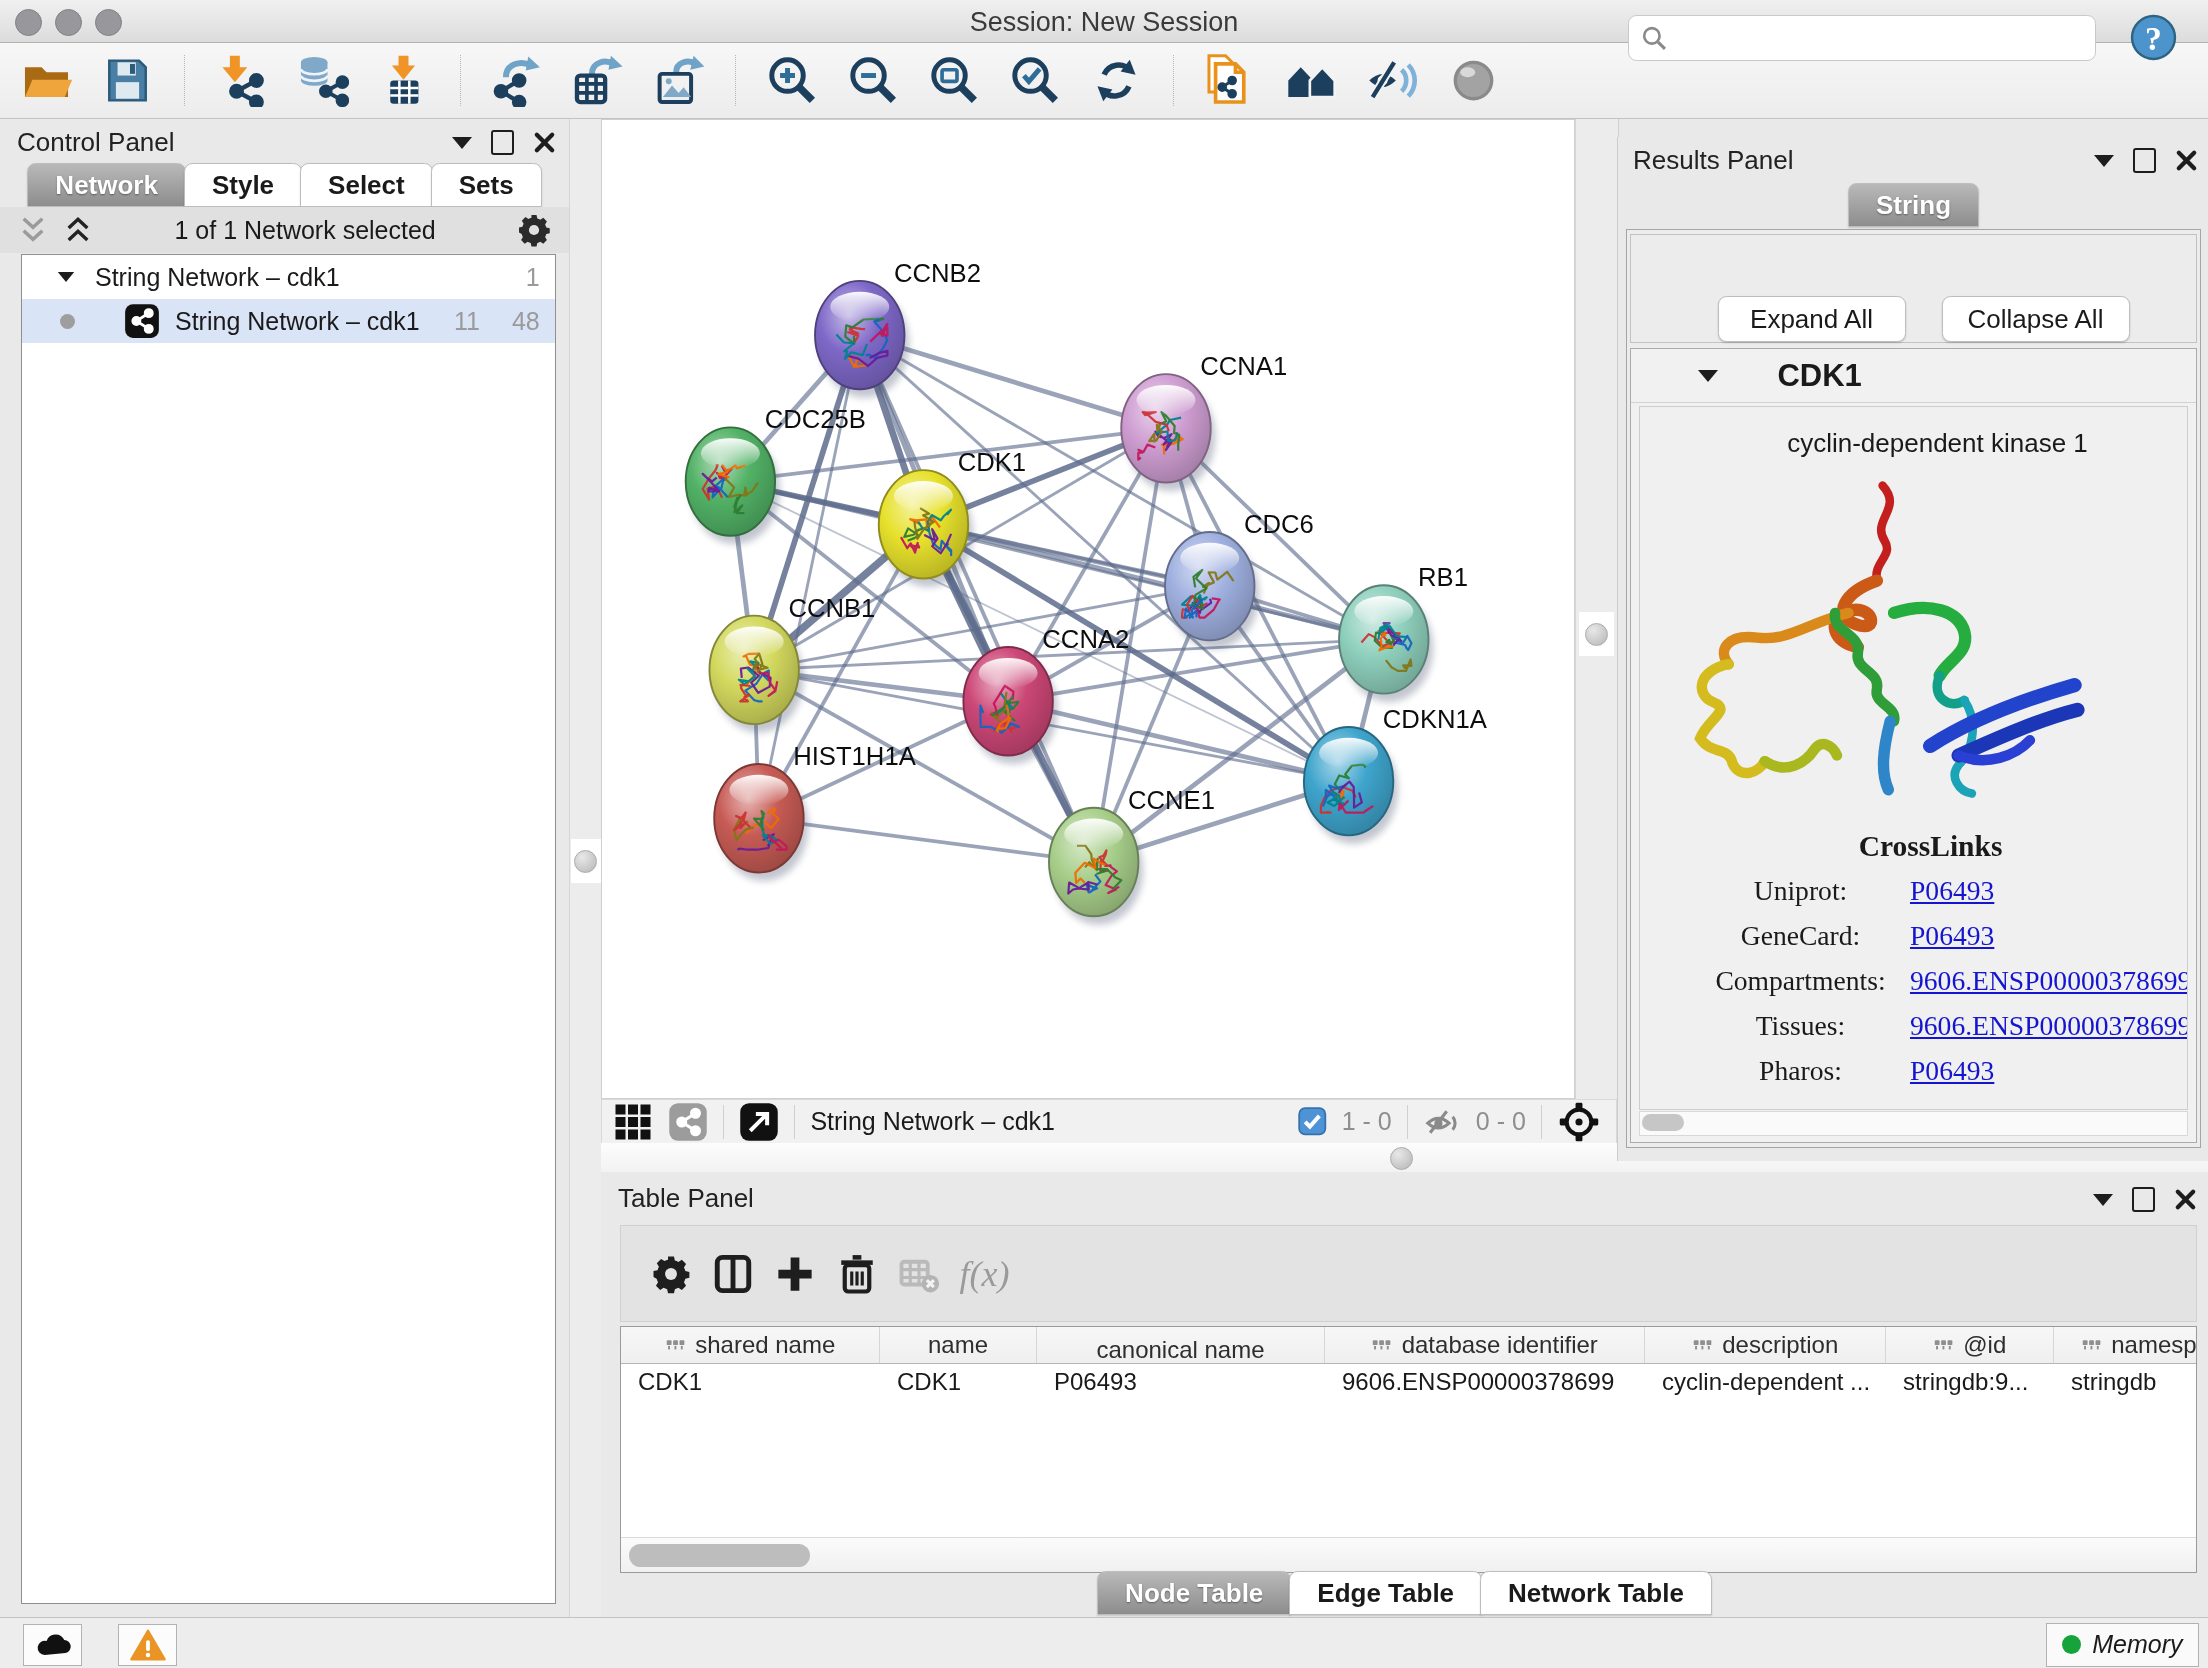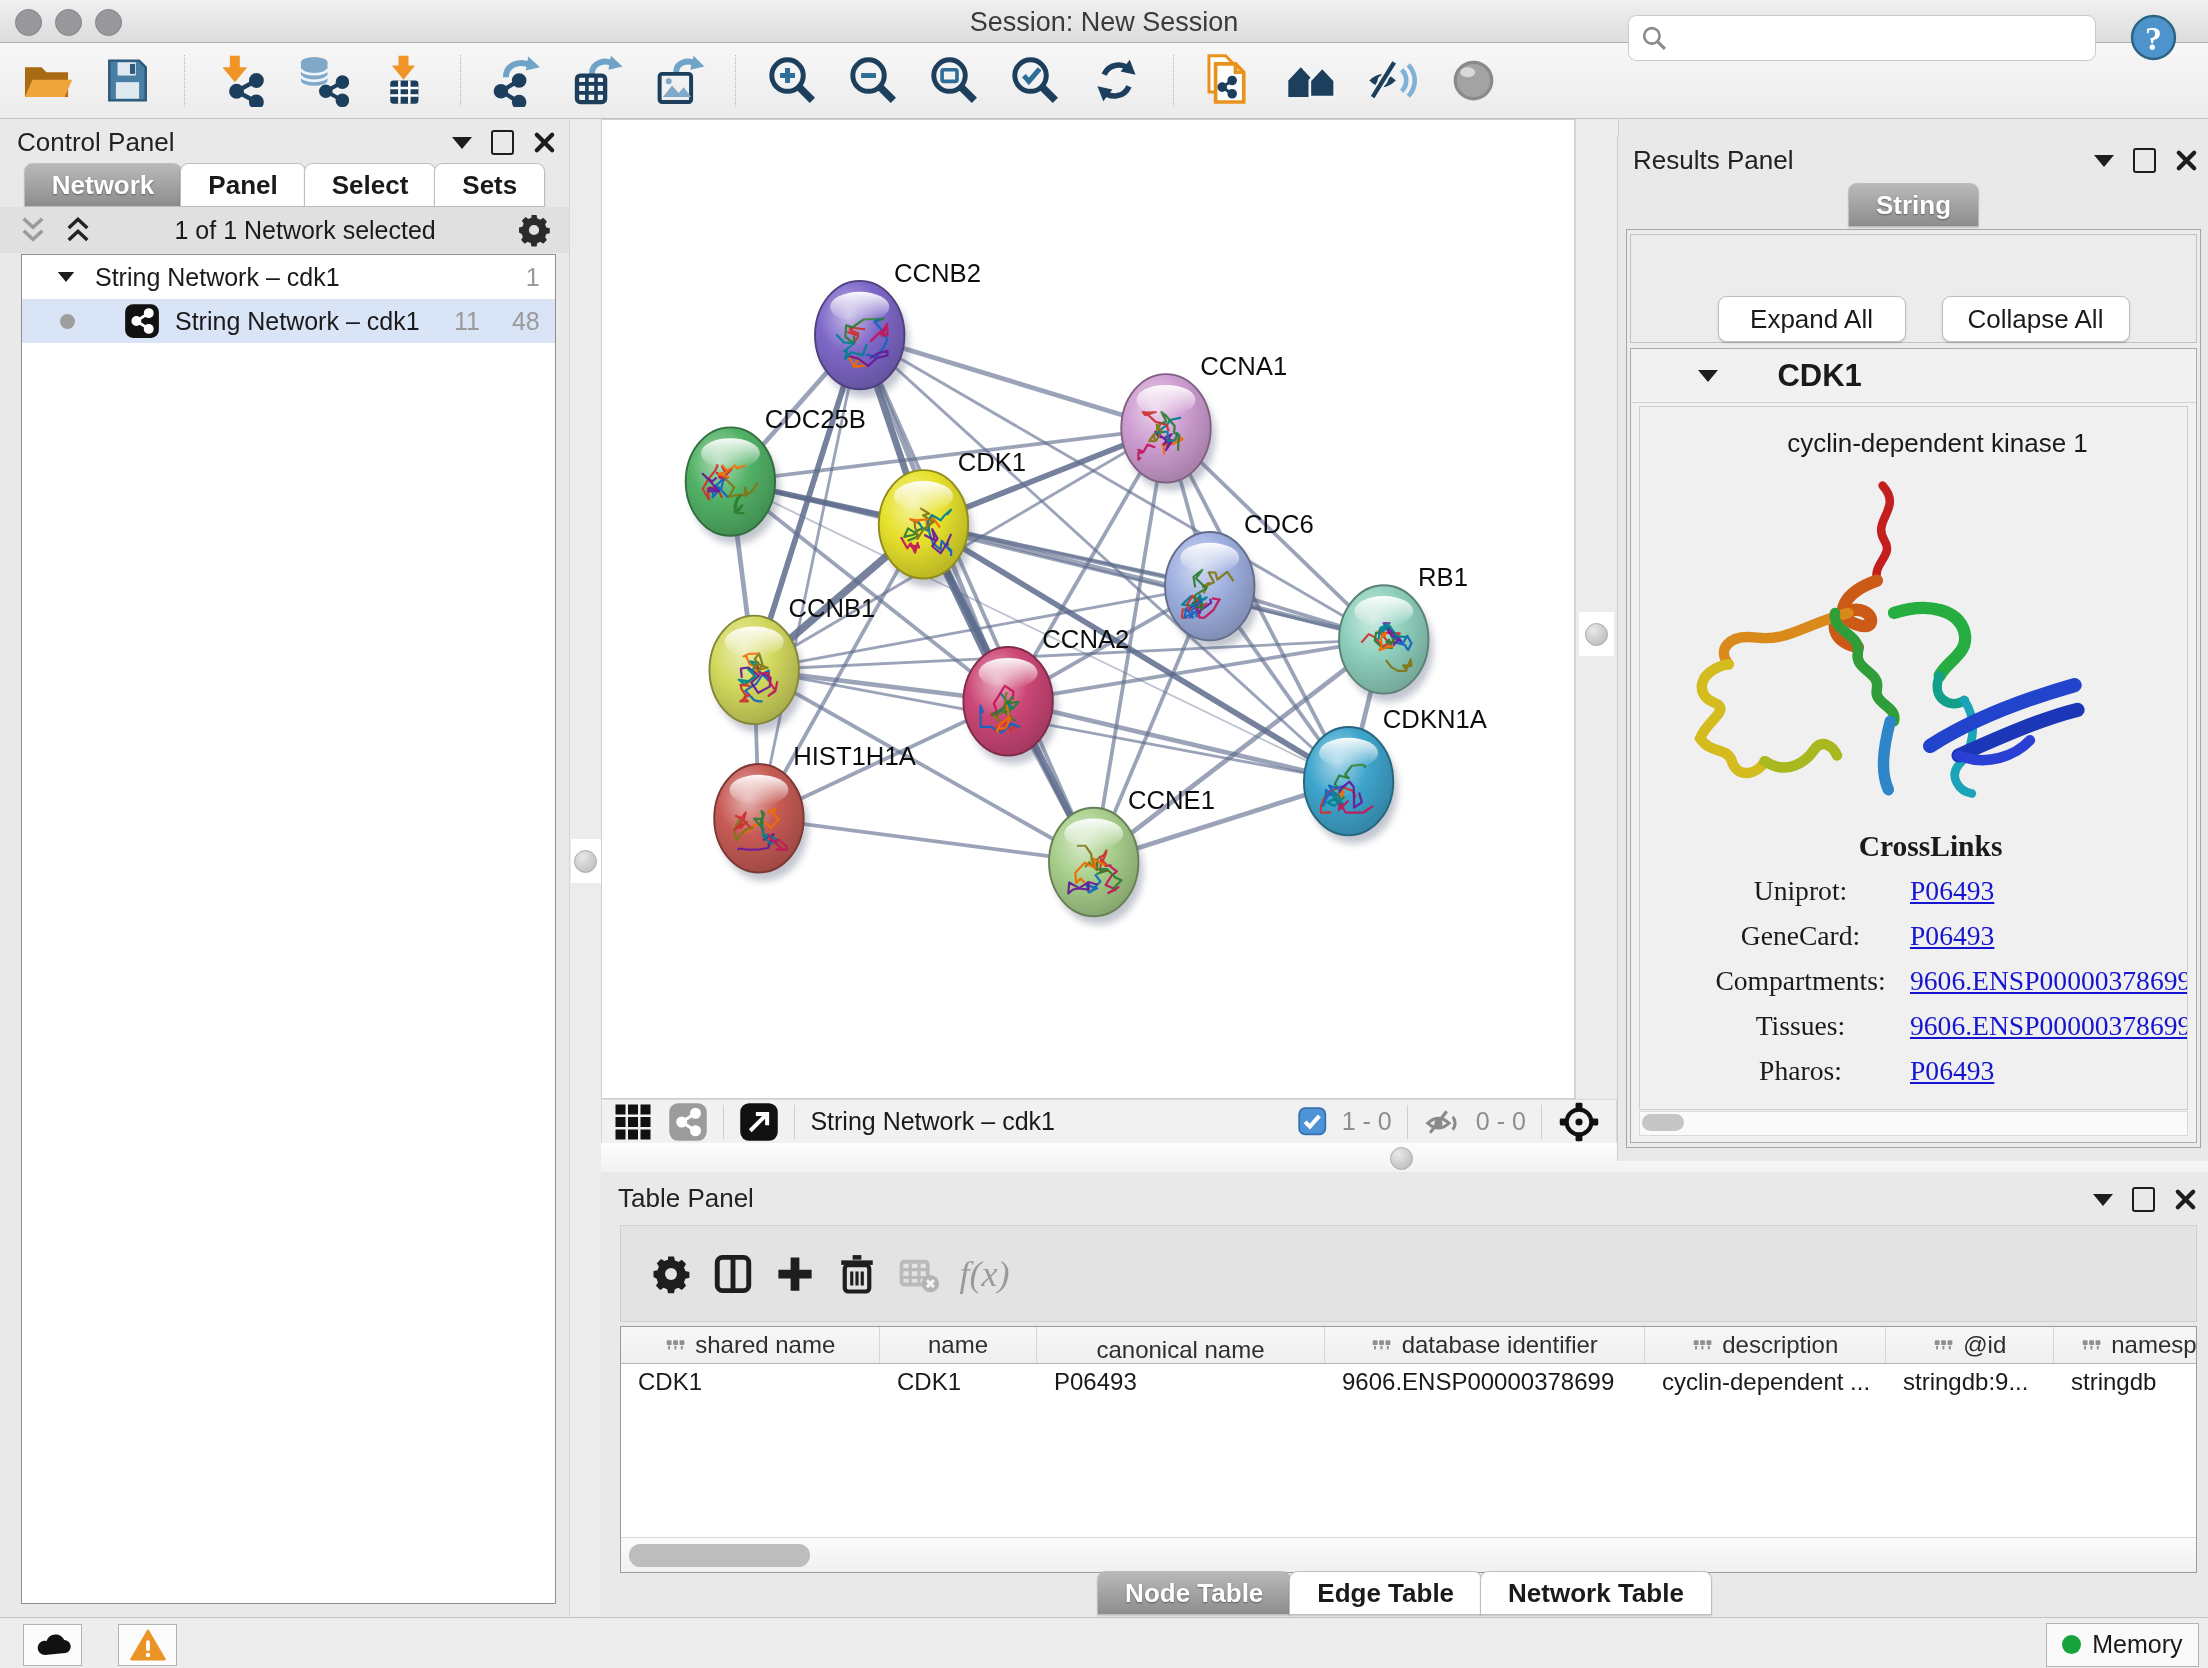--- a/index.html
+++ b/index.html
@@ -74,21 +74,21 @@
   .tp-headrow{display:flex;height:36px;background:linear-gradient(#f7f7f7,#efefef);border-bottom:1.9px solid #b5b5b5;}
   .tp-hcell{display:flex;align-items:center;justify-content:center;gap:9.5px;font-size:24px;color:#2e2e2e;
     border-right:1px solid #d6d6d6;box-sizing:border-box;flex:0 0 auto;cursor:pointer;}
   .tp-row{display:flex;height:36px;background:#fff;}
   .tp-cell{font-size:24px;padding-left:17px;display:flex;align-items:center;box-sizing:border-box;flex:0 0 auto;
     white-space:nowrap;overflow:hidden;cursor:default;}
   .tp-scroll{position:absolute;left:0;right:0;bottom:0;height:34px;background:linear-gradient(#fbfbfb,#f0f0f0);border-top:1px solid #dadada;}
   .tp-thumb{position:absolute;left:7.6px;top:5.7px;width:181px;height:23px;background:#bdbdbd;border-radius:11.4px;}
   .tp-tabs{position:absolute;left:0;width:100%;top:399px;display:flex;justify-content:center;}
   
-  .status-bar{position:absolute;left:0;top:1617px;width:2208px;height:51px;background:#ededed;border-top:1.9px solid #c2c2c2;box-sizing:border-box;}
+  .status-bar{position:absolute;left:0;top:1617px;width:2208px;height:51px;background:#ededed;border-top:1.9px solid #c2c2c2;box-sizing:border-box;font-style:italic;}
   .sq-btn{position:absolute;top:5.7px;width:57px;height:40px;background:#fcfcfc;border:1.9px solid #b2b2b2;
     display:flex;align-items:center;justify-content:center;cursor:pointer;}
   .mem-btn{position:absolute;right:9.5px;top:4.8px;height:42px;background:#fafafa;border:1.9px solid #b2b2b2;
     display:flex;align-items:center;gap:11.4px;padding:0 15px;font-size:25px;cursor:pointer;}
   .mem-dot{width:19px;height:19px;border-radius:50%;}
 </style>
 </head>
 <body>
 
 <div class="app">
@@ -269,21 +269,21 @@
     <div class="phead" style="left:17px;top:7.6px">Control Panel</div>
     <div class="hicons" style="right:13.3px;top:11.4px">
       <span class="caret-down"></span>
       <span class="float-sq"></span>
       <svg width="23" height="23" viewBox="0 0 24 24">
           <path d="M4 4 L20 20 M20 4 L4 20" stroke="#1d1d1d" stroke-width="4.5" stroke-linecap="round"></path>
         </svg>
     </div>
     <div class="tabs-row" style="position:absolute;left:0;top:44px;width:100%" id="cp-tabs">
         <span class="tab active">Network</span>
-        <span class="tab">Panel</span>
+        <span class="tab">Style</span>
         <span class="tab">Select</span>
         <span class="tab">Sets</span>
       </div>
     <div class="cp-toolrow">
       <svg width="32" height="32" viewBox="0 0 24 24">
           <path d="M5 3.5 l7 6.5 7-6.5 M5 12.5 l7 6.5 7-6.5" stroke="#9b9b9b" stroke-width="2.6" fill="none"></path>
         </svg>
       <svg width="32" height="32" viewBox="0 0 24 24" style="margin-left:13.3px">
           <path d="M5 10.5 l7 -6.5 7 6.5 M5 19.5 l7 -6.5 7 6.5" stroke="#222" stroke-width="2.6" fill="none"></path>
         </svg>

